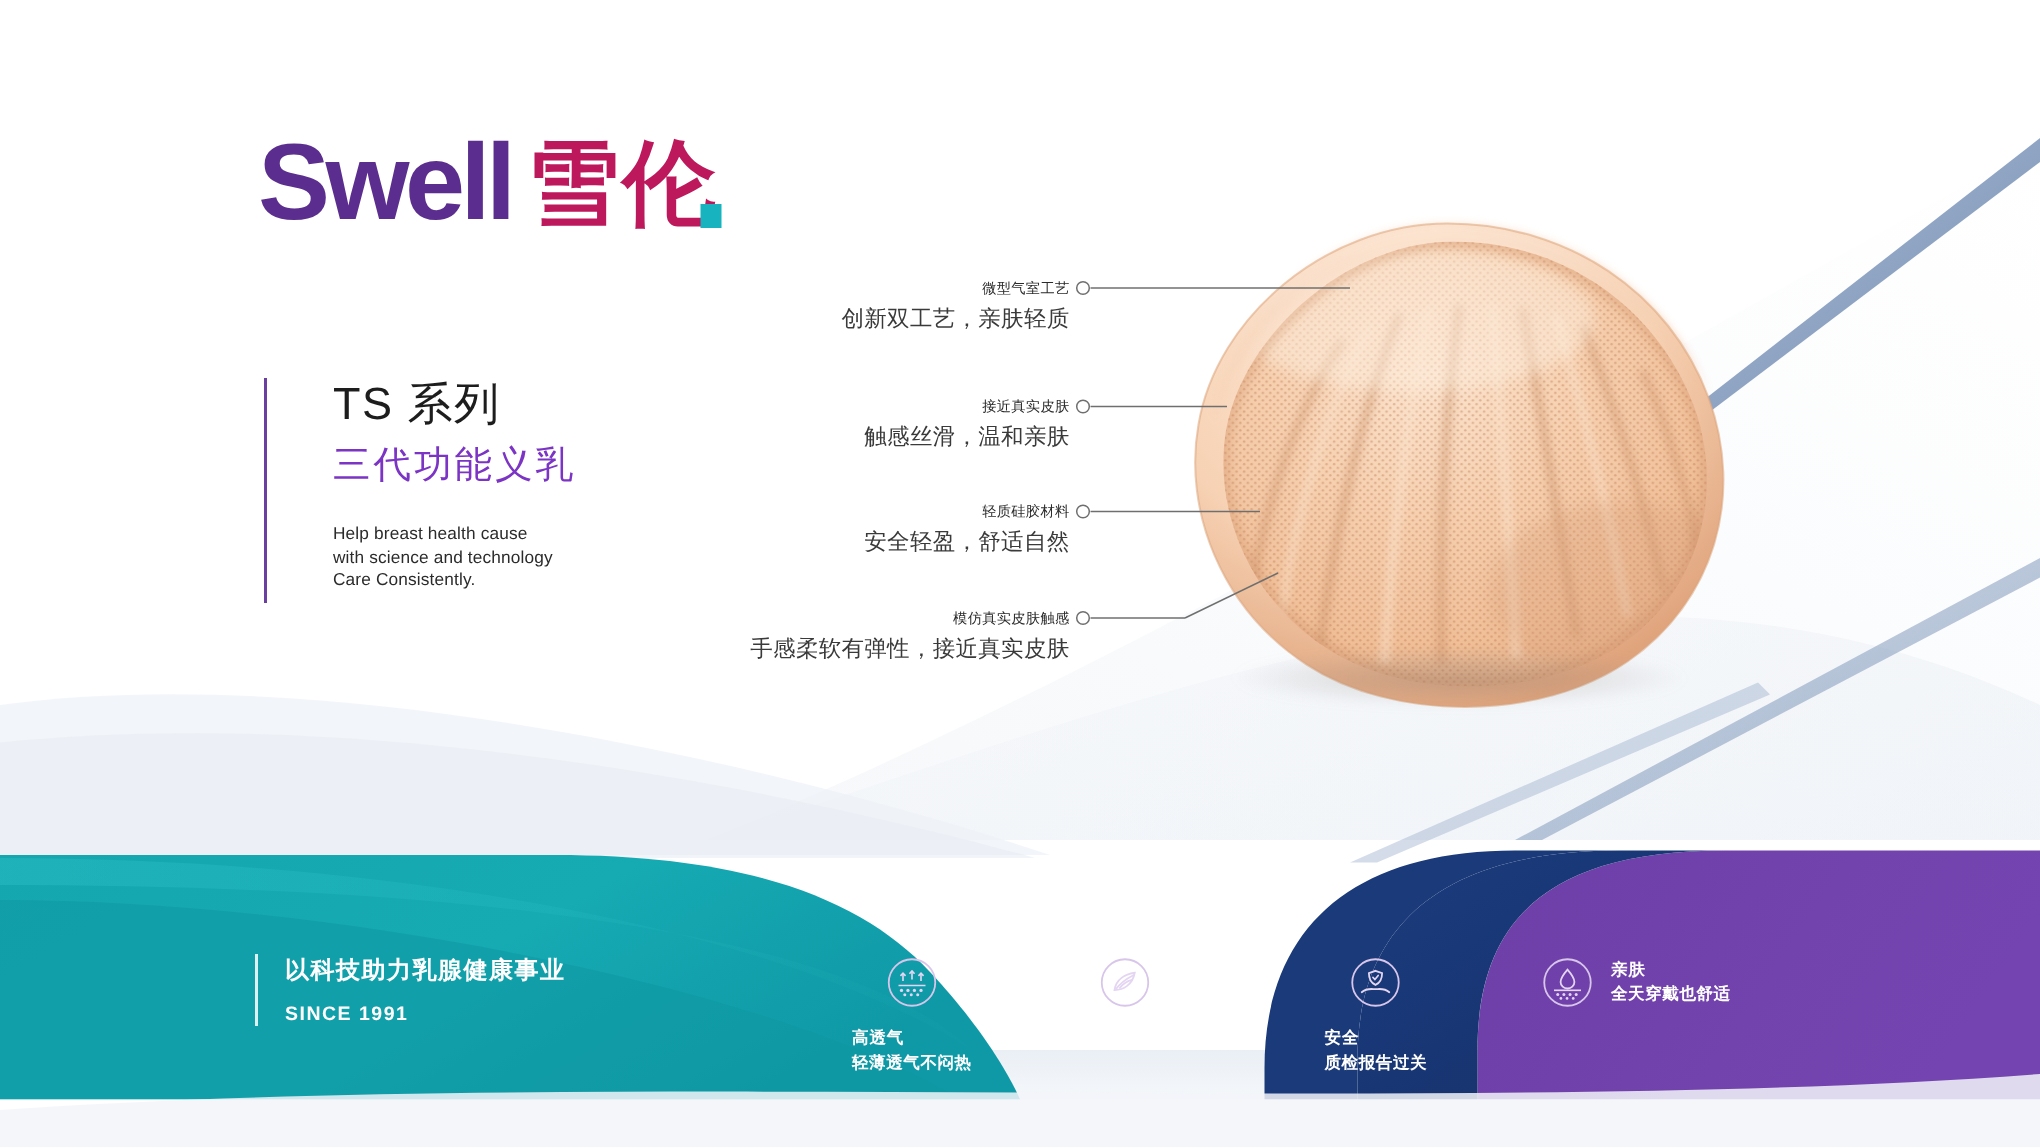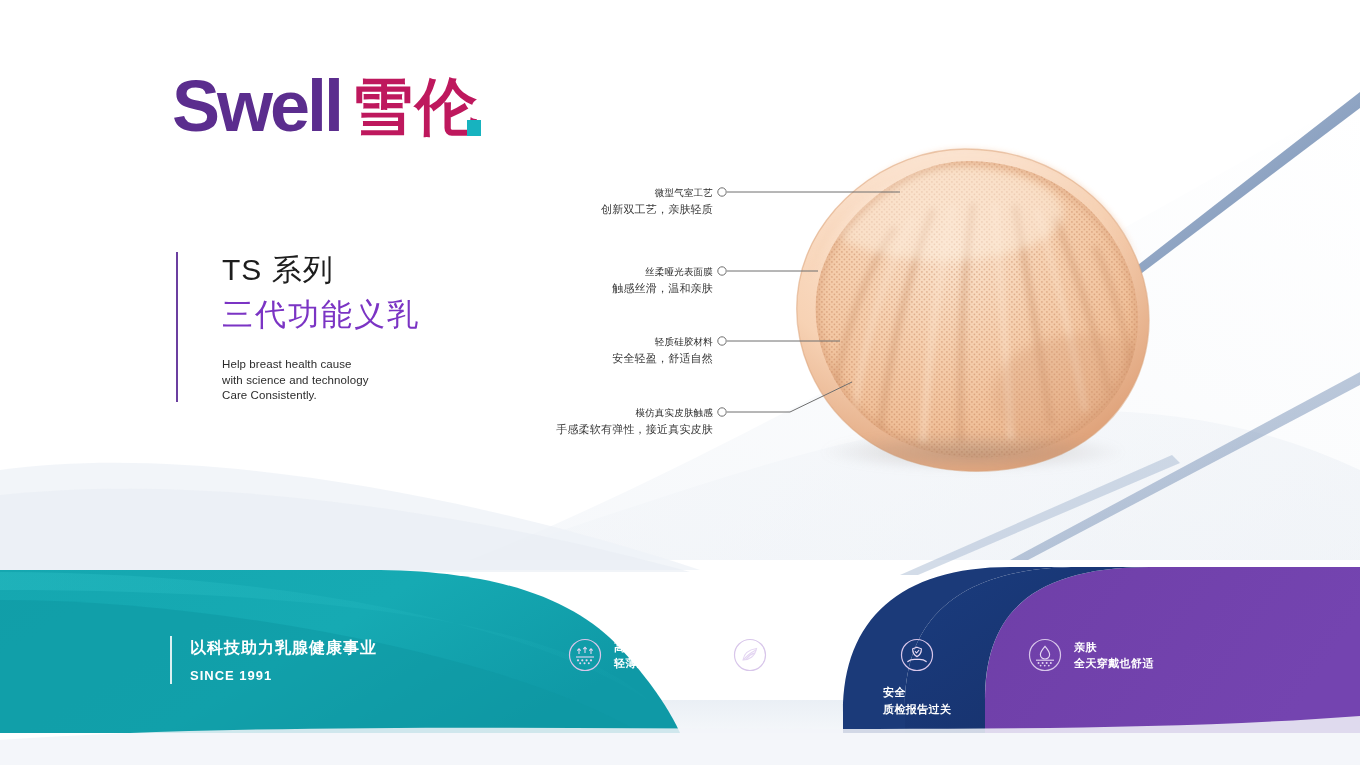--- a/index.html
+++ b/index.html
@@ -13,47 +13,48 @@
 
   
   .bg-svg { position:absolute; inset:0; width:1360px; height:765px; }
 
   
   .logo { position:absolute; left:172px; top:72px; display:flex; align-items:flex-end; }
   .logo-word {
     font-size:72px; font-weight:bold; letter-spacing:-3px;
     color:#5b2d8e; line-height:0.95; font-family:"Liberation Sans",sans-serif;
     position:relative;
+    margin-top:16px;
   }
   .logo-dot { position:absolute; right:-2px; bottom:4px; width:14px; height:16px; background:#17b3bf; }
   .logo-cn {
     font-size:62px; font-weight:bold; color:#be185d; margin-left:10px;
     line-height:1; letter-spacing:2px; padding-bottom:2px;
   }
 
   
   .headline { position:absolute; left:176px; top:250px; padding-left:46px; }
   .headline .rule { position:absolute; left:0; top:2px; width:2px; height:150px; background:#6b3fa0; }
   .h-title { font-size:30px; color:#1d1d1d; letter-spacing:1px; line-height:1.35; font-weight:400; }
-  .h-sub { font-size:31px; color:#7b34c4; letter-spacing:2px; line-height:1.35; margin-top:3px; font-weight:400; }
+  .h-sub { font-size:25px; color:#7b34c4; letter-spacing:2px; line-height:1.35; margin-top:3px; font-weight:400; }
   .h-en { margin-top:22px; font-size:11.5px; color:#2b2b2b; line-height:1.35; letter-spacing:0.1px; }
 
   
   .product { position:absolute; left:783px; top:143px; width:375px; height:330px; }
   .shadow {
     position:absolute; left:40px; top:290px; width:300px; height:38px;
     background:radial-gradient(ellipse at 50% 50%, rgba(120,110,105,0.30) 0%, rgba(140,130,125,0.14) 45%, rgba(255,255,255,0) 72%);
     filter:blur(4px);
   }
 
   
   .callouts { position:absolute; left:0; top:0; width:1360px; height:765px; }
   .co-text { position:absolute; text-align:right; color:#2a2a2a; line-height:1.55; }
   .co-t1 { font-size:9.5px; letter-spacing:0.2px; }
-  .co-t2 { font-size:11px; letter-spacing:0.2px; color:#3a3a3a; }
+  .co-t2 { font-size:15px; letter-spacing:0.2px; color:#3a3a3a; }
 
   
   .feat { position:absolute; display:flex; align-items:center; gap:12px; }
   .feat-ico { width:34px; height:34px; flex:0 0 34px; }
   .feat-txt { color:#fff; line-height:1.5; }
   .feat-t1 { font-size:11px; font-weight:bold; letter-spacing:0.6px; }
   .feat-t2 { font-size:11px; font-weight:bold; letter-spacing:0.4px; }
 
   .tagline { position:absolute; left:170px; top:636px; padding-left:20px; }
   .tagline .rule { position:absolute; left:0; top:0px; width:2px; height:48px; background:rgba(255,255,255,0.85); }
@@ -231,39 +232,39 @@
       <line x1="727" y1="412" x2="790" y2="412"></line>
       <line x1="790" y1="412" x2="852" y2="382"></line>
     </g>
   </svg>
 
   <div class="co-text" style="left:513px; top:186px; width:200px;">
     <div class="co-t1">微型气室工艺</div>
     <div class="co-t2">创新双工艺，亲肤轻质</div>
   </div>
   <div class="co-text" style="left:513px; top:265px; width:200px;">
-    <div class="co-t1">丝柔哑光表面膜</div>
+    <div class="co-t1">接近真实皮肤</div>
     <div class="co-t2">触感丝滑，温和亲肤</div>
   </div>
   <div class="co-text" style="left:453px; top:406px; width:260px;">
     <div class="co-t1">模仿真实皮肤触感</div>
     <div class="co-t2">手感柔软有弹性，接近真实皮肤</div>
   </div>
   <div class="co-text" style="left:513px; top:335px; width:200px;">
     <div class="co-t1">轻质硅胶材料</div>
     <div class="co-t2">安全轻盈，舒适自然</div>
   </div>
 
   <div class="tagline">
     <div class="rule"></div>
     <div class="tg-1">以科技助力乳腺健康事业</div>
     <div class="tg-2">SINCE 1991</div>
   </div>
 
-  <div class="feat" style="left:568px; top:638px;">
+  <div class="feat" style="left:568px; top:638px;flex-direction:column;">
     <span class="feat-ico">
       <svg viewBox="0 0 34 34" width="34" height="34">
         <circle cx="17" cy="17" r="15.5" fill="none" stroke="#d8c6ea" stroke-width="1.2"></circle>
         <g stroke="#e4d6f2" stroke-width="1.1" fill="none">
           <line x1="11" y1="16" x2="11" y2="11"></line>
             <path d="M9.3,12.6 11,10.8 12.7,12.6"></path>
           <line x1="17" y1="15" x2="17" y2="9.5"></line>
             <path d="M15.3,11.2 17,9.3 18.7,11.2"></path>
           <line x1="23" y1="16" x2="23" y2="11"></line>
             <path d="M21.3,12.6 23,10.8 24.7,12.6"></path>

